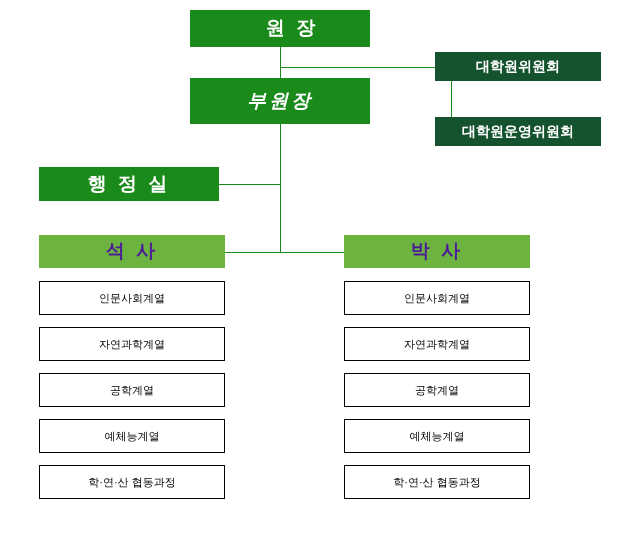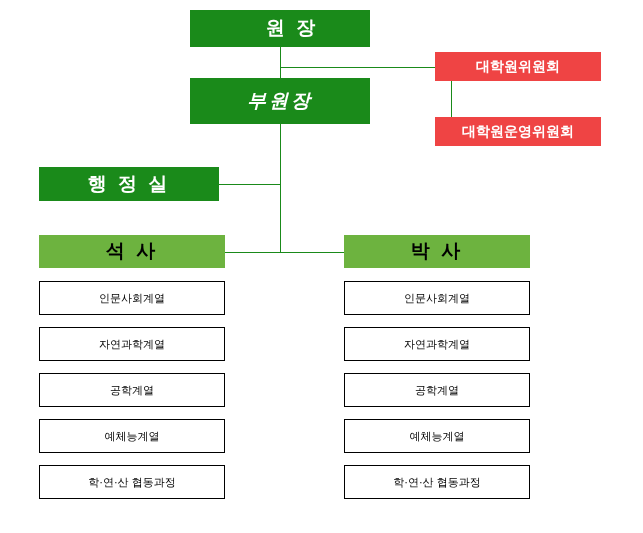--- a/index.html
+++ b/index.html
@@ -28,29 +28,29 @@
     line-height: 1.1;
   }
   .node-dark {
     background: #1a8a1a;
     color: #ffffff;
     font-weight: bold;
     font-size: 19px;
     letter-spacing: 3px;
   }
   .node-dark-sm {
-    background: #ef4444;
+    background: #14532d;
     color: #ffffff;
     font-weight: bold;
     font-size: 14px;
     letter-spacing: 0px;
   }
   .node-light {
     background: #6db33f;
-    color: #000000;
+    color: #4c1d95;
     font-weight: bold;
     font-size: 19px;
     letter-spacing: 3px;
   }
   .node-leaf {
     background: #ffffff;
     color: #000000;
     border: 1px solid #000000;
     font-size: 11px;
     font-weight: normal;

